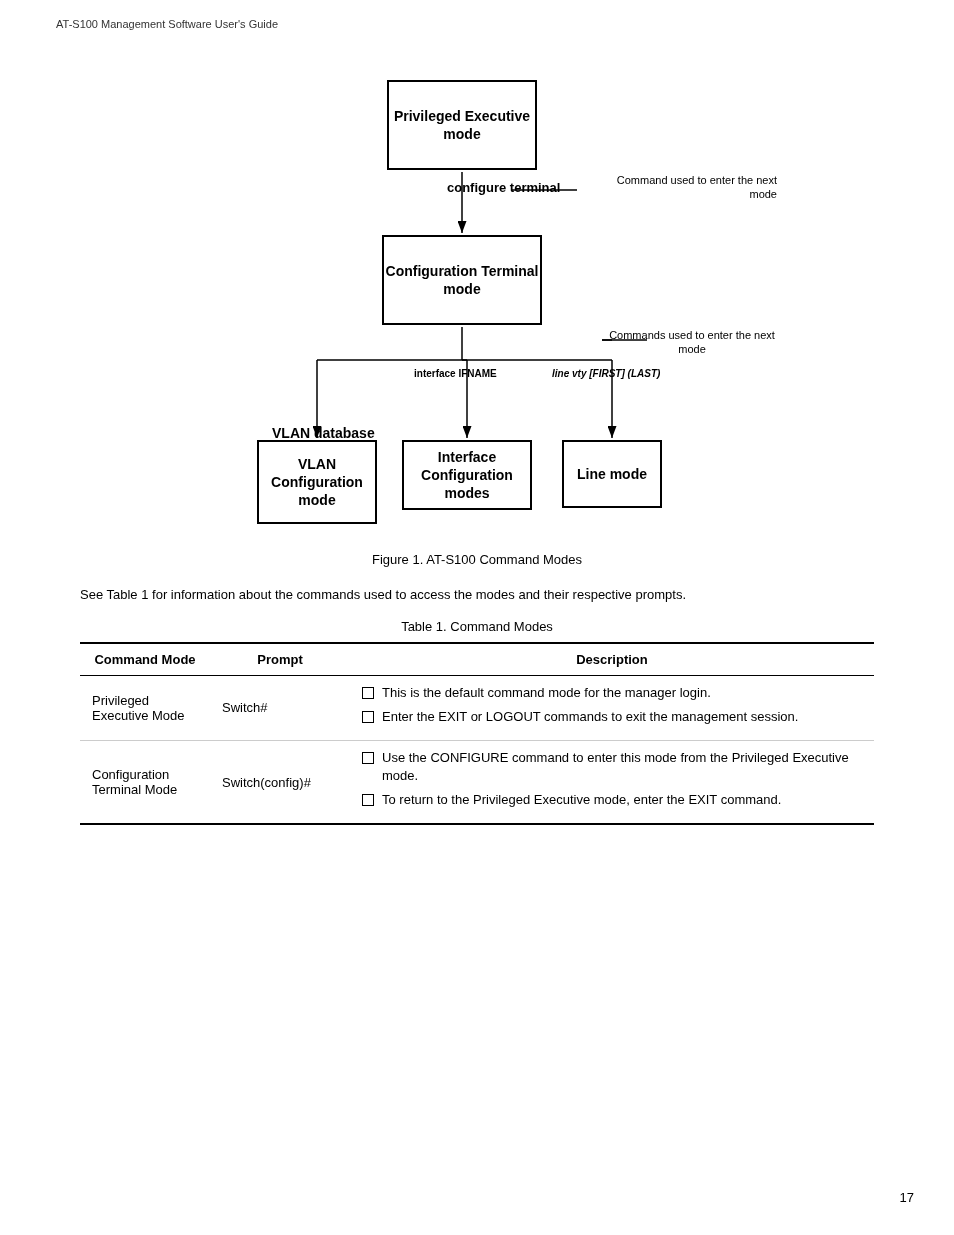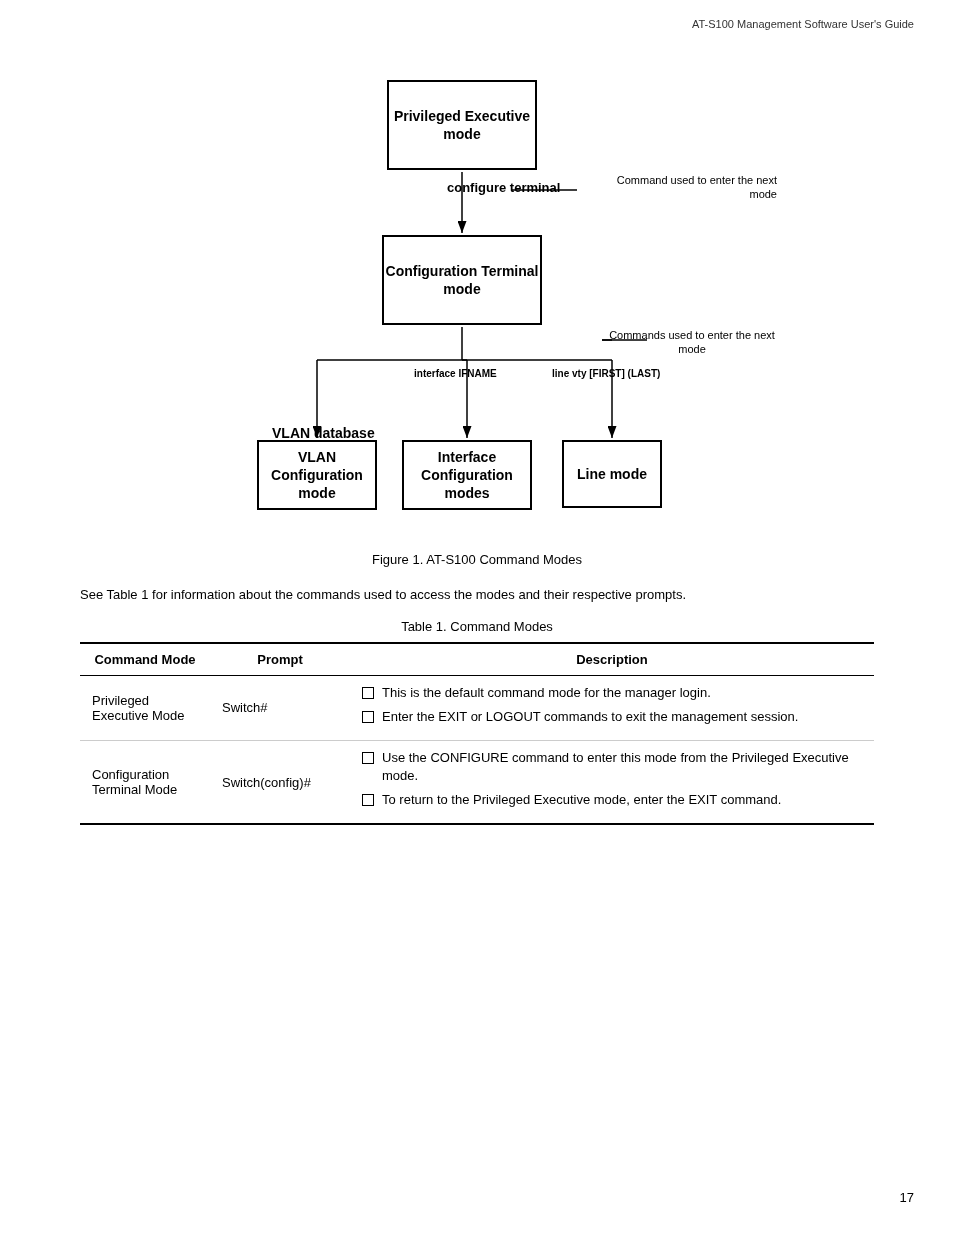--- a/index.html
+++ b/index.html
@@ -7,22 +7,22 @@
       font-family: Arial, sans-serif;
       background: #fff;
       color: #000;
       width: 954px;
       min-height: 1235px;
       position: relative;
       font-size: 13px;
     }
 
     .page-header {
-      text-align: right;
-      padding: 18px 40px 0 40px;
+      text-align: left;
+      padding: 18px 40px 0 56px;
       font-size: 11px;
       color: #333;
     }
 
     .diagram-section {
       display: flex;
       justify-content: center;
       margin-top: 50px;
       padding: 0 40px;
     }
@@ -56,21 +56,21 @@
 
     .box-config {
       width: 160px;
       height: 90px;
       top: 155px;
       left: 205px;
     }
 
     .box-vlan {
       width: 120px;
-      height: 70px;
+      height: 84px;
       top: 360px;
       left: 80px;
     }
 
     .box-interface {
       width: 130px;
       height: 70px;
       top: 360px;
       left: 225px;
     }
@@ -136,20 +136,21 @@
       left: 237px;
       font-size: 10px;
       text-align: left;
     }
 
     .ann-line {
       top: 287px;
       left: 375px;
       font-size: 10px;
       text-align: center;
+      font-style: italic;
     }
 
     .fig-num {
       text-align: right;
       font-size: 11px;
       margin-top: 2px;
       padding-right: 10px;
     }
 
     .figure-caption {

